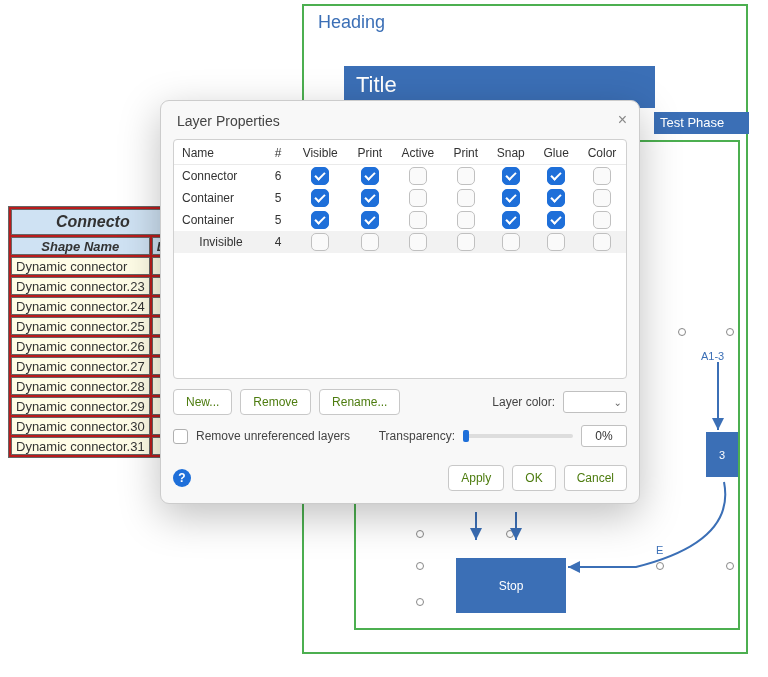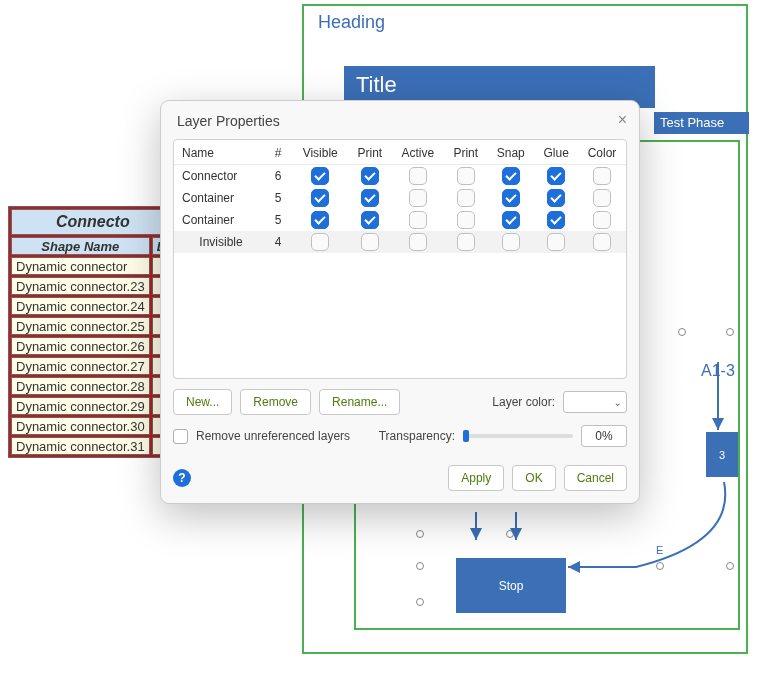--- a/index.html
+++ b/index.html
@@ -55,22 +55,22 @@
     font-size: 12px;
   }
   .small-box {
     position: absolute; left: 350px; top: 290px;
     width: 32px; height: 45px;
     background: #3b6fb6; color:#fff;
     display:flex; align-items:center; justify-content:center;
     font-size:11px;
   }
   .label-a13 {
-    position:absolute; left: 345px; top: 220px;
-    color:#3b6fb6; font-size:16px;
+    position:absolute; left: 345px; top: 208px;
+    color:#3b6fb6; font-size:11px;
   }
   .sel-handle {
     width: 8px; height: 8px; border-radius: 50%;
     background: #fff; border: 1px solid #888;
     position: absolute;
   }
   svg.arrows { position:absolute; left:0; top:0; overflow:visible; pointer-events:none; }
 
   
   .sheet {

